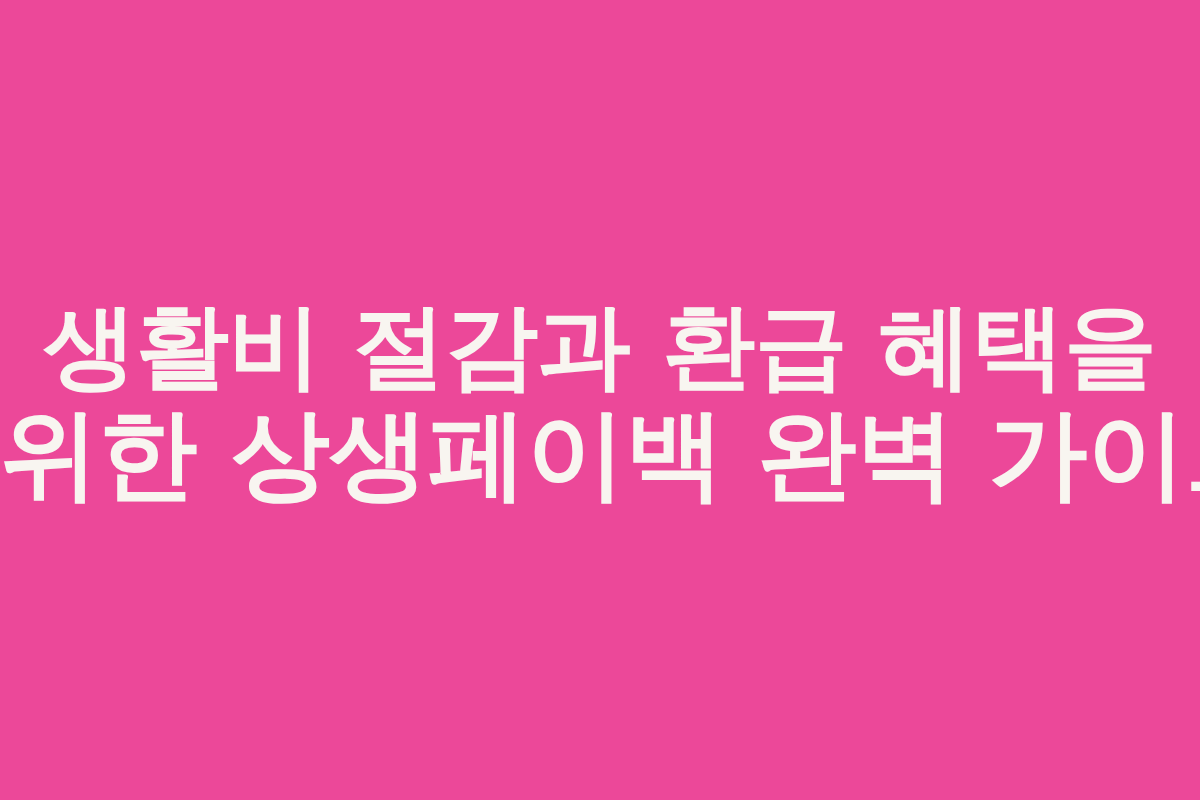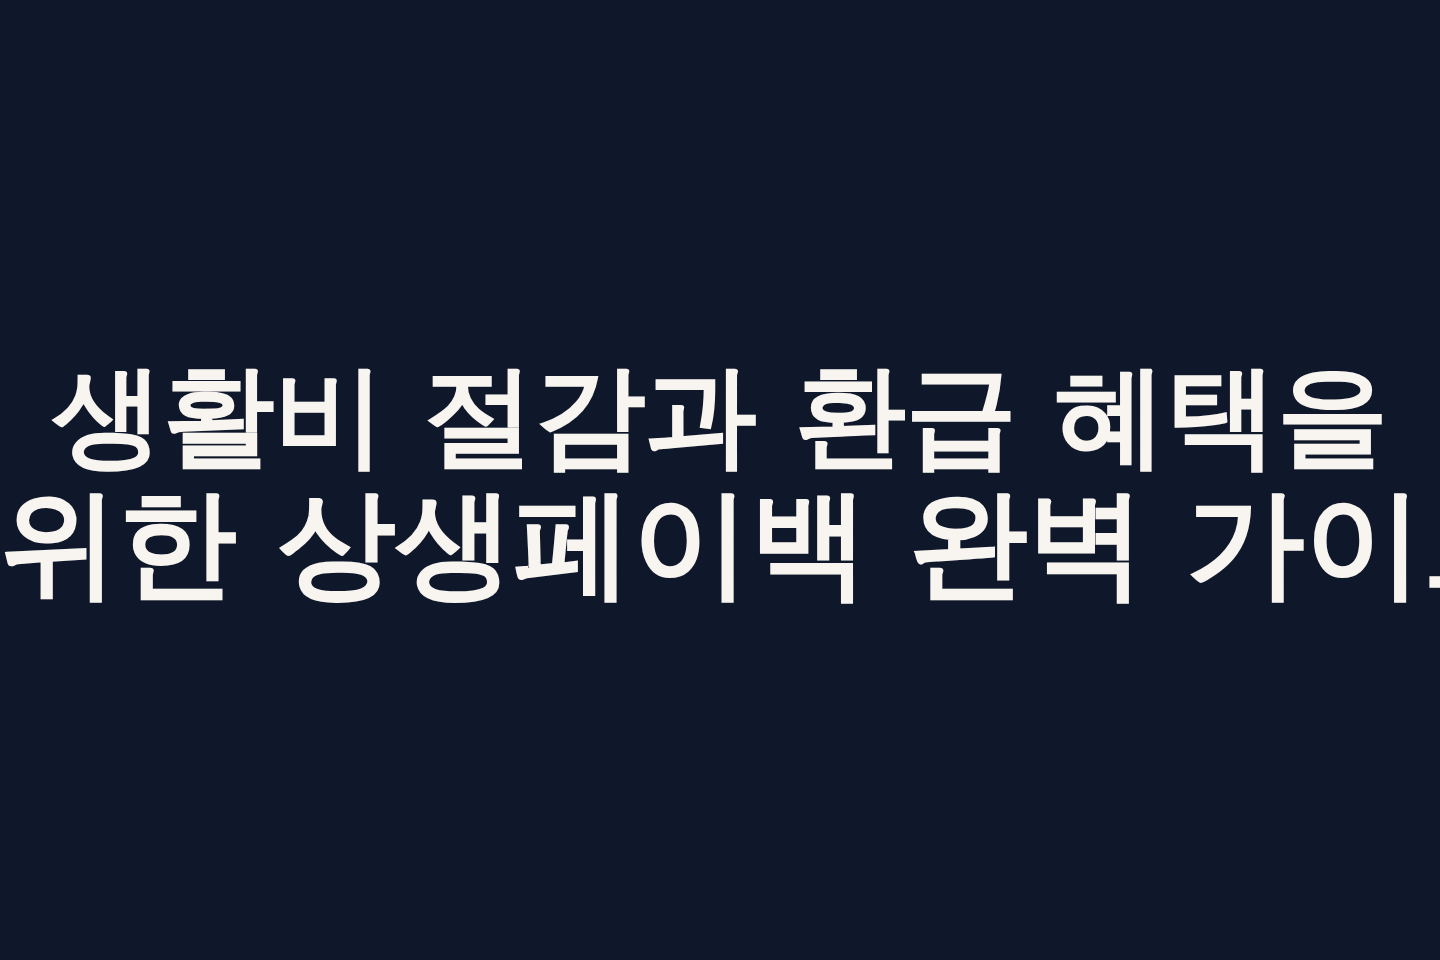--- a/index.html
+++ b/index.html
@@ -53,20 +53,20 @@
     font-size: 93px;
   }
 
   .headline-line-2 {
     font-size: 99px;
   }
 </style>
 </head>
 <body>
 
-<div class="banner" style="background-color: #0f172a;">
+<div class="banner" style="background-color: #ec4899;">
 
   <h1 class="headline" style="color: rgb(248, 245, 240);">
     <span class="headline-line headline-line-1">생활비 절감과 환급 혜택을</span>
     <span class="headline-line headline-line-2">위한 상생페이백 완벽 가이드</span>
   </h1>
 
 </div>
 
 </body></html>

